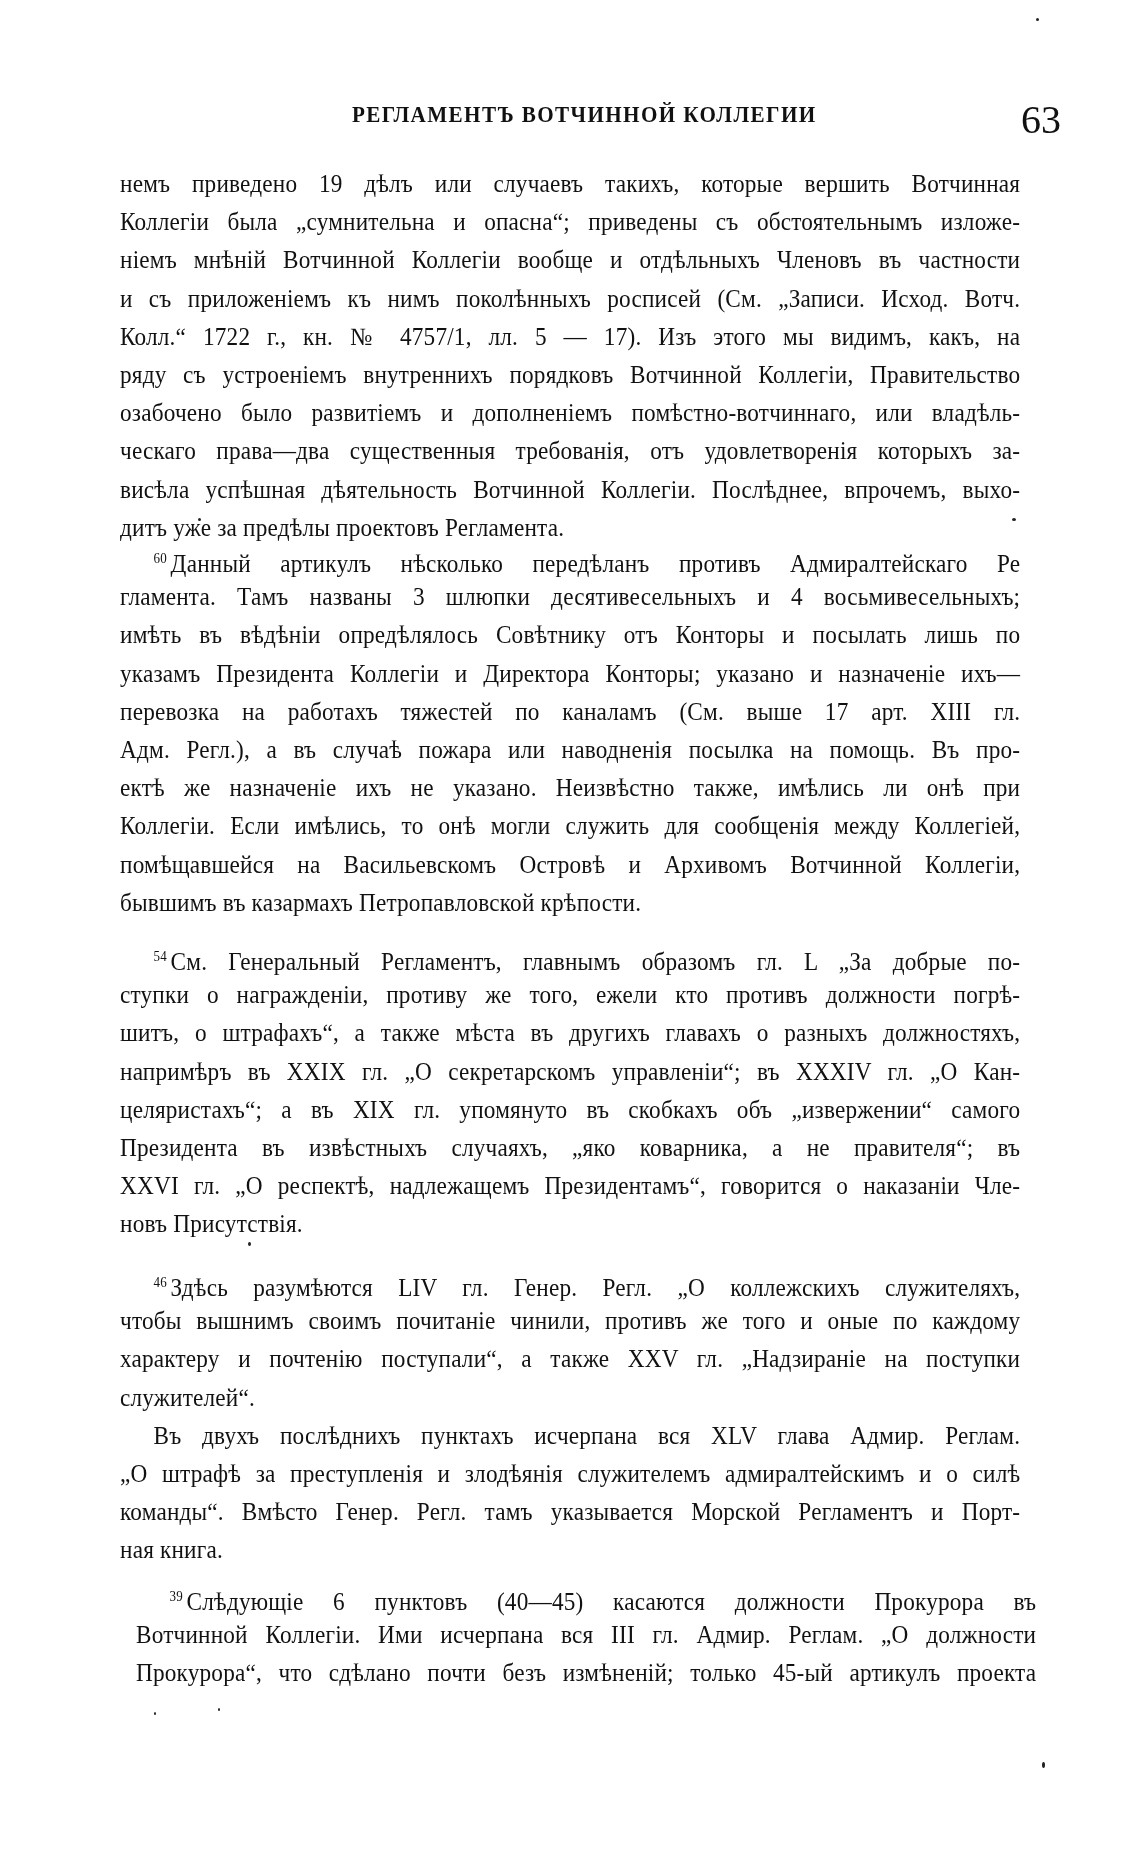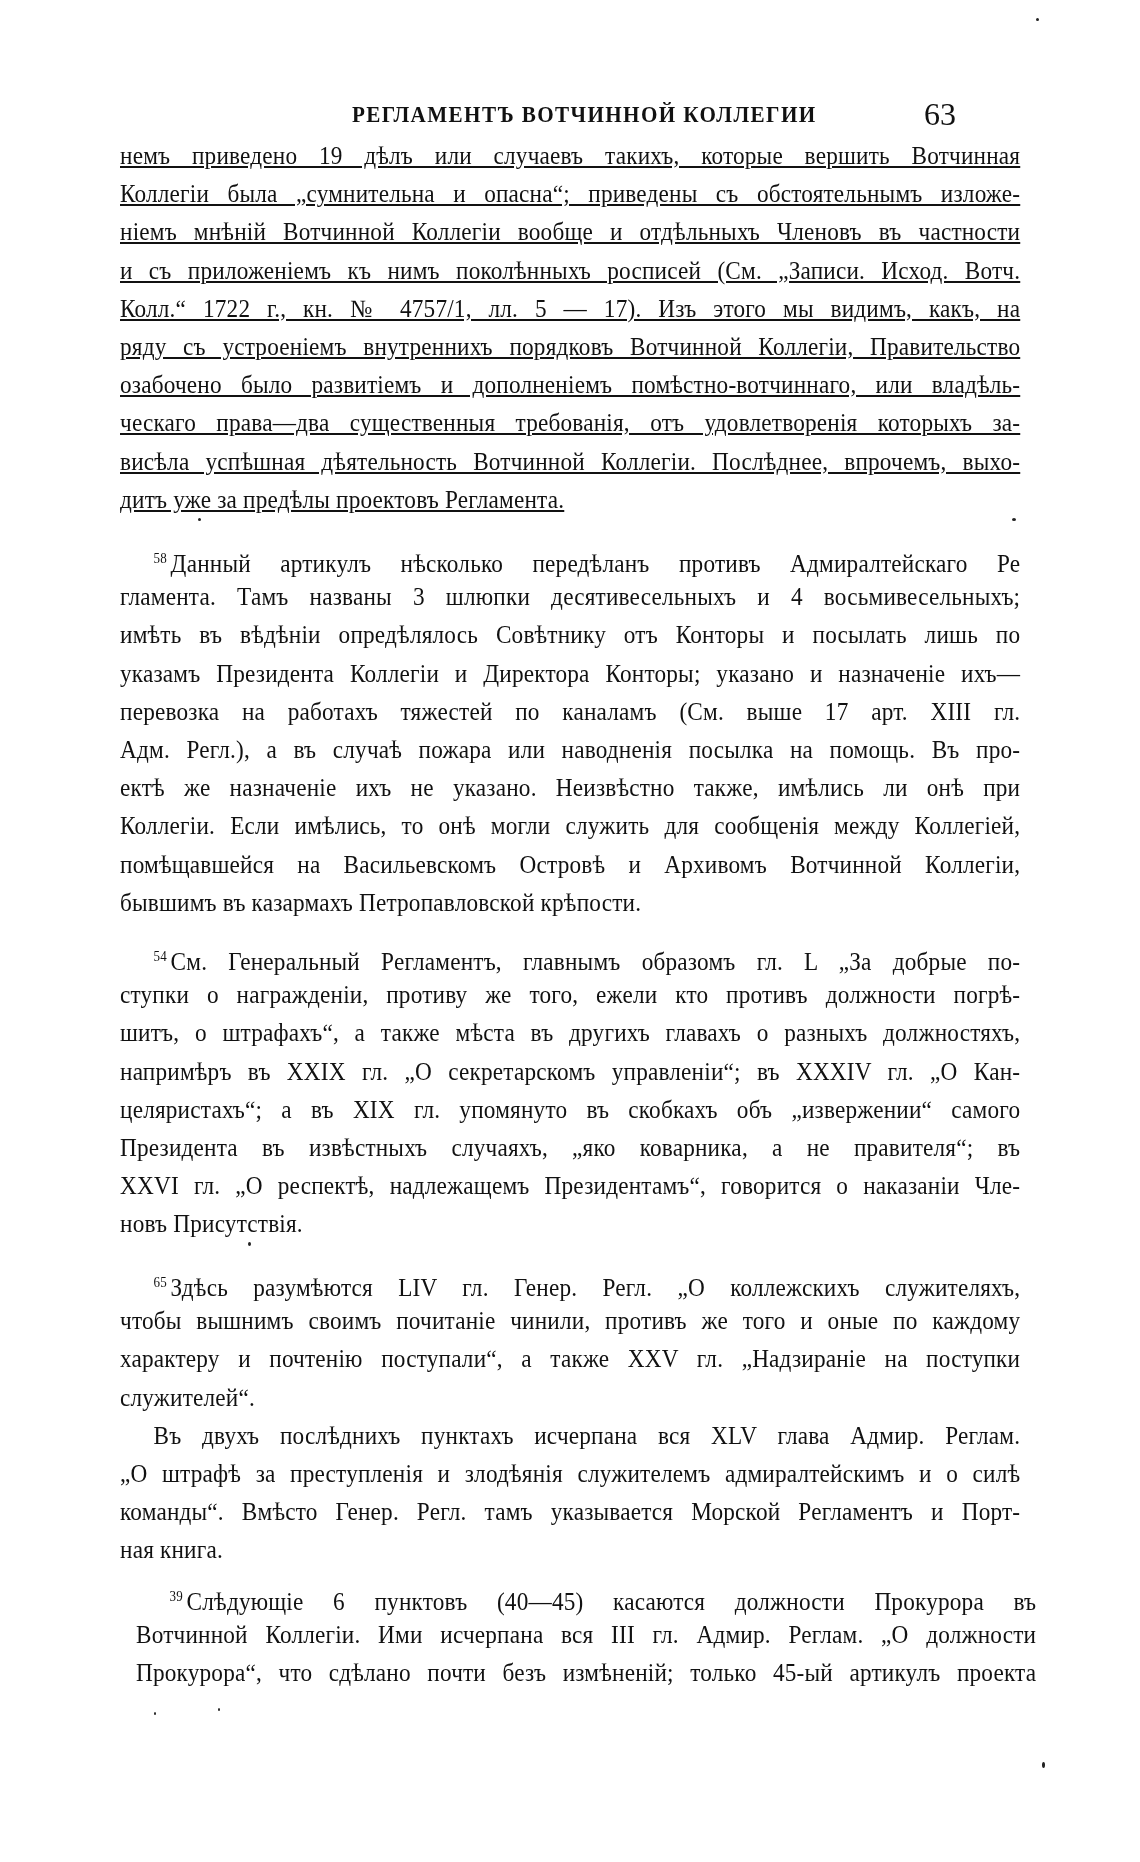--- a/index.html
+++ b/index.html
@@ -12,22 +12,22 @@
     .header {
       position: absolute; left: 0; top: 96px; width: 1012px; height: 40px;
     }
     .running-title {
       position: absolute; left: 352px; top: 6px;
       font-size: 23px; letter-spacing: 1.5px; font-weight: bold;
       transform: scaleX(0.92); transform-origin: left center;
       white-space: nowrap;
     }
     .page-number {
-      position: absolute; left: 924px; top: 0px;
-      font-size: 32px; white-space: nowrap;
+      position: absolute; left: 1021px; top: 0px;
+      font-size: 40px; white-space: nowrap;
     }
     .block { position: absolute; left: 120px; width: 900px; }
     .line {
       display: block; height: 38.2px; line-height: 38.2px;
       font-size: 25px; white-space: nowrap;
       text-align: justify; text-align-last: justify;
       letter-spacing: 0.2px;
       transform: scaleX(0.93); transform-origin: left center; width: 968px;
     }
     .line.last { text-align-last: left; }
@@ -39,35 +39,35 @@
 </head>
 <body>
 
 <div class="page">
 
   <div class="header">
     <span class="running-title">РЕГЛАМЕНТЪ ВОТЧИННОЙ КОЛЛЕГИИ</span>
     <span class="page-number">63</span>
   </div>
 
-  <div class="block" style="top:137px;text-decoration:underline;">
+  <div class="block" style="top:165px;">
     <span class="line">немъ приведено 19 дѣлъ или случаевъ такихъ, которые вершить Вотчинная</span>
     <span class="line">Коллегіи была „сумнительна и опасна“; приведены съ обстоятельнымъ изложе-</span>
     <span class="line">ніемъ мнѣній Вотчинной Коллегіи вообще и отдѣльныхъ Членовъ въ частности</span>
     <span class="line">и съ приложеніемъ къ нимъ поколѣнныхъ росписей (См. „Записи. Исход. Вотч.</span>
     <span class="line">Колл.“ 1722 г., кн. № 4757/1, лл. 5 — 17). Изъ этого мы видимъ, какъ, на</span>
     <span class="line">ряду съ устроеніемъ внутреннихъ порядковъ Вотчинной Коллегіи, Правительство</span>
     <span class="line">озабочено было развитіемъ и дополненіемъ помѣстно-вотчиннаго, или владѣль-</span>
     <span class="line">ческаго права—два существенныя требованія, отъ удовлетворенія которыхъ за-</span>
     <span class="line">висѣла успѣшная дѣятельность Вотчинной Коллегіи. Послѣднее, впрочемъ, выхо-</span>
     <span class="line last">дитъ уже за предѣлы проектовъ Регламента.</span>
   </div>
 
   <div class="block" style="top:540px;">
-    <span class="line indent"><sup class="fn">58</sup><span>Данный артикулъ нѣсколько передѣланъ противъ Адмиралтейскаго Ре</span></span>
+    <span class="line indent"><sup class="fn">60</sup><span>Данный артикулъ нѣсколько передѣланъ противъ Адмиралтейскаго Ре</span></span>
     <span class="line">гламента. Тамъ названы 3 шлюпки десятивесельныхъ и 4 восьмивесельныхъ;</span>
     <span class="line">имѣть въ вѣдѣніи опредѣлялось Совѣтнику отъ Конторы и посылать лишь по</span>
     <span class="line">указамъ Президента Коллегіи и Директора Конторы; указано и назначеніе ихъ—</span>
     <span class="line">перевозка на работахъ тяжестей по каналамъ (См. выше 17 арт. XIII гл.</span>
     <span class="line">Адм. Регл.), а въ случаѣ пожара или наводненія посылка на помощь. Въ про-</span>
     <span class="line">ектѣ же назначеніе ихъ не указано. Неизвѣстно также, имѣлись ли онѣ при</span>
     <span class="line">Коллегіи. Если имѣлись, то онѣ могли служить для сообщенія между Коллегіей,</span>
     <span class="line">помѣщавшейся на Васильевскомъ Островѣ и Архивомъ Вотчинной Коллегіи,</span>
     <span class="line last">бывшимъ въ казармахъ Петропавловской крѣпости.</span>
   </div>
@@ -77,21 +77,21 @@
     <span class="line">ступки о награжденіи, противу же того, ежели кто противъ должности погрѣ-</span>
     <span class="line">шитъ, о штрафахъ“, а также мѣста въ другихъ главахъ о разныхъ должностяхъ,</span>
     <span class="line">напримѣръ въ XXIX гл. „О секретарскомъ управленіи“; въ XXXIV гл. „О Кан-</span>
     <span class="line">целяристахъ“; а въ XIX гл. упомянуто въ скобкахъ объ „извержении“ самого</span>
     <span class="line">Президента въ извѣстныхъ случаяхъ, „яко коварника, а не правителя“; въ</span>
     <span class="line">XXVI гл. „О респектѣ, надлежащемъ Президентамъ“, говорится о наказаніи Чле-</span>
     <span class="line last">новъ Присутствія.</span>
   </div>
 
   <div class="block" style="top:1264px;">
-    <span class="line indent"><sup class="fn">65</sup><span>Здѣсь разумѣются LIV гл. Генер. Регл. „О коллежскихъ служителяхъ,</span></span>
+    <span class="line indent"><sup class="fn">46</sup><span>Здѣсь разумѣются LIV гл. Генер. Регл. „О коллежскихъ служителяхъ,</span></span>
     <span class="line">чтобы вышнимъ своимъ почитаніе чинили, противъ же того и оные по каждому</span>
     <span class="line">характеру и почтенію поступали“, а также XXV гл. „Надзираніе на поступки</span>
     <span class="line last">служителей“.</span>
     <span class="line indent2">Въ двухъ послѣднихъ пунктахъ исчерпана вся XLV глава Адмир. Реглам.</span>
     <span class="line">„О штрафѣ за преступленія и злодѣянія служителемъ адмиралтейскимъ и о силѣ</span>
     <span class="line">команды“. Вмѣсто Генер. Регл. тамъ указывается Морской Регламентъ и Порт-</span>
     <span class="line last">ная книга.</span>
   </div>
 
   <div class="block" style="top:1578px;margin-left:16px;">

